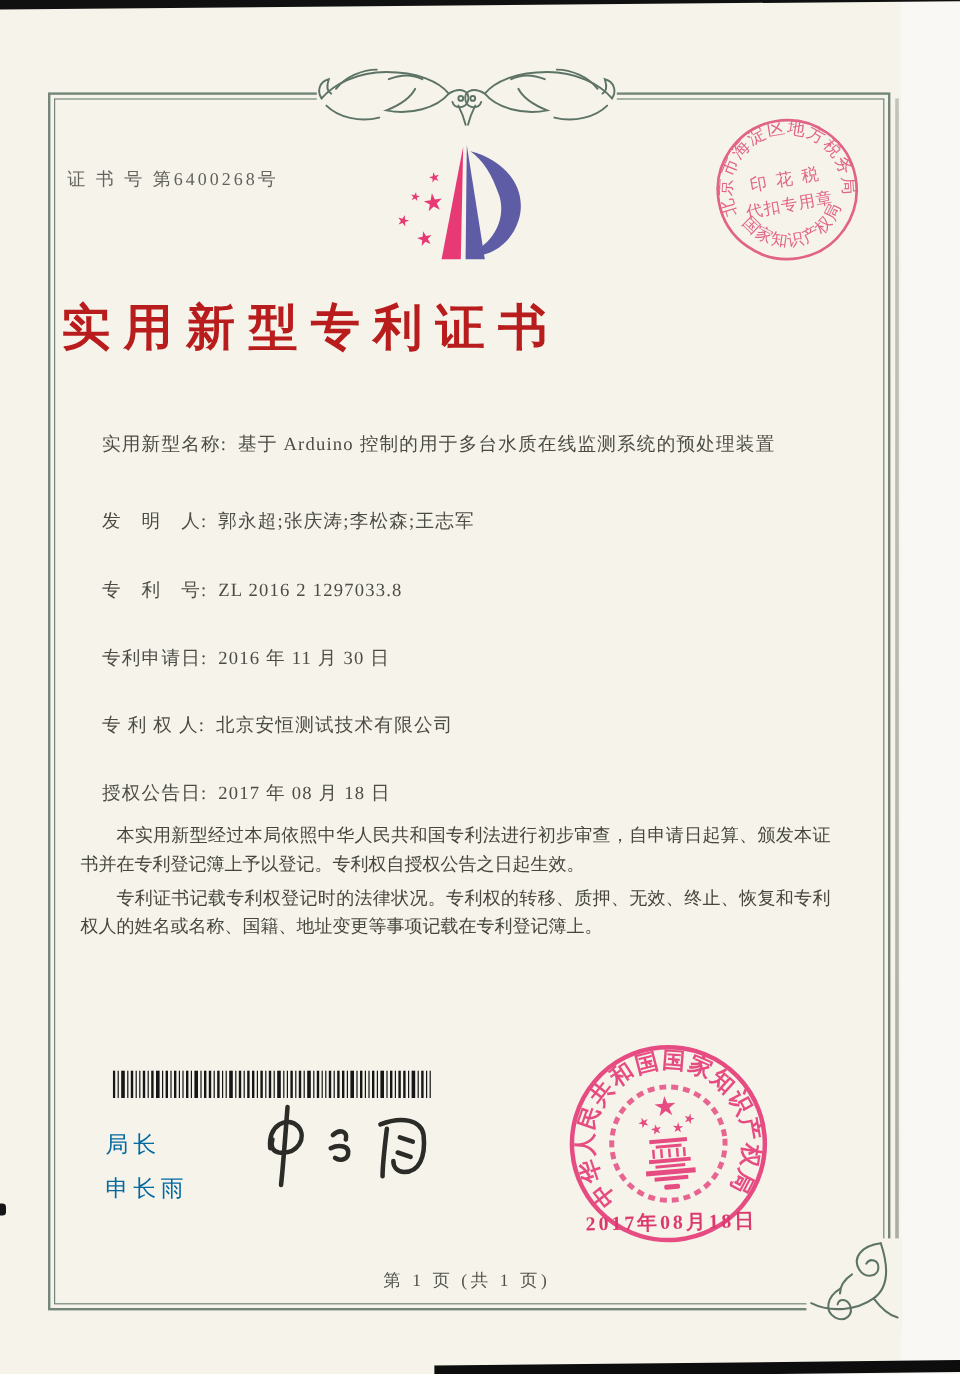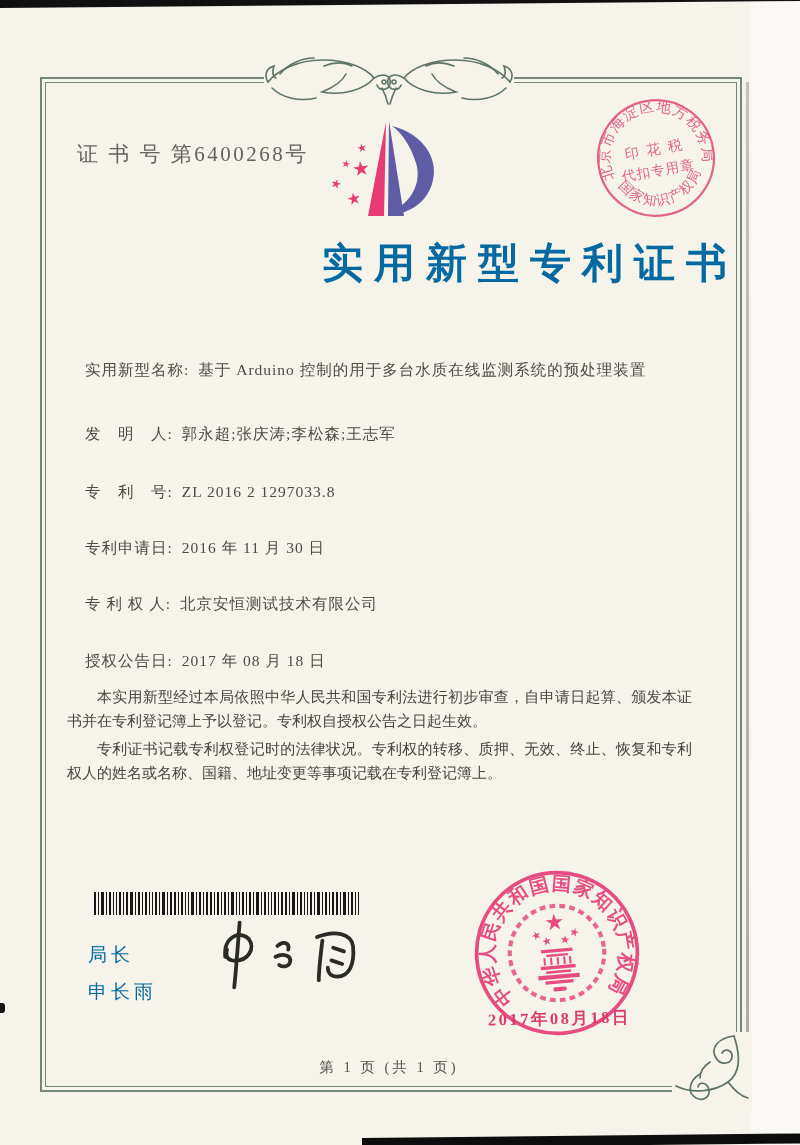--- a/index.html
+++ b/index.html
@@ -19,25 +19,25 @@
   .scan-bottom{left:362px;top:1138px;width:450px;height:10px;background:#0d0d0d;transform:rotate(-0.6deg);transform-origin:left center;}
   .scan-nub{left:-2px;top:1003px;width:7px;height:10px;background:#151515;border-radius:0 3px 3px 0;}
   .scan-edge{left:746px;top:82px;width:3px;height:1010px;background:linear-gradient(#9a9a96,#6f6f6a);opacity:.55;}
   .right-margin{left:751px;top:0;width:49px;height:1145px;background:#f9f8f4;}
   
   .frame{left:40px;top:77px;width:698px;height:1011px;border:2px solid var(--border-green);opacity:.85;}
   .frame-inner{position:absolute;inset:3px;border:1px solid var(--border-green);}
   .ornament-top{left:264px;top:44px;width:250px;height:72px;color:var(--border-green);background:var(--paper);}
   .ornament-corner{left:672px;top:1032px;width:80px;height:78px;color:var(--border-green);background:var(--paper);}
   
-  .cert-no{left:77px;top:140px;font-size:21px;letter-spacing:2.5px;color:#63635e;}
+  .cert-no{left:56px;top:140px;font-size:15px;letter-spacing:2.5px;color:#63635e;}
   .logo{left:324px;top:116px;width:132px;height:112px;}
   .tax-stamp{left:588px;top:90px;width:136px;height:136px;color:var(--tax-pink);transform:rotate(-10deg);opacity:.92;}
-  .title{left:40px;top:236px;width:698px;text-align:right;font-size:41px;font-weight:700;
-         letter-spacing:11px;text-indent:11px;color:#0369a1;}
+  .title{left:40px;top:246px;width:698px;text-align:left;font-size:41px;font-weight:700;
+         letter-spacing:11px;text-indent:11px;color:#b91c1c;}
   
   .field{left:85px;font-size:15.5px;color:#4c4c46;letter-spacing:1px;white-space:nowrap;}
   .field .val{margin-left:9px;text-align:center;}
   .f0{top:360px}.f1{top:424px}.f2{top:482px}.f3{top:538px}.f4{top:594px}.f5{top:651px}
   
   .paras{left:67px;top:686px;width:625px;font-size:15px;line-height:23.5px;color:#46463f;text-align:justify;}
   .paras p{margin:0 0 5px 0;text-indent:2em;}
   
   .barcode{left:94px;top:892px;width:280px;height:23px;display:flex;align-items:stretch;overflow:hidden;}
   .barcode .bar{flex:none;height:100%;background:#161616;margin-right:2px;}

